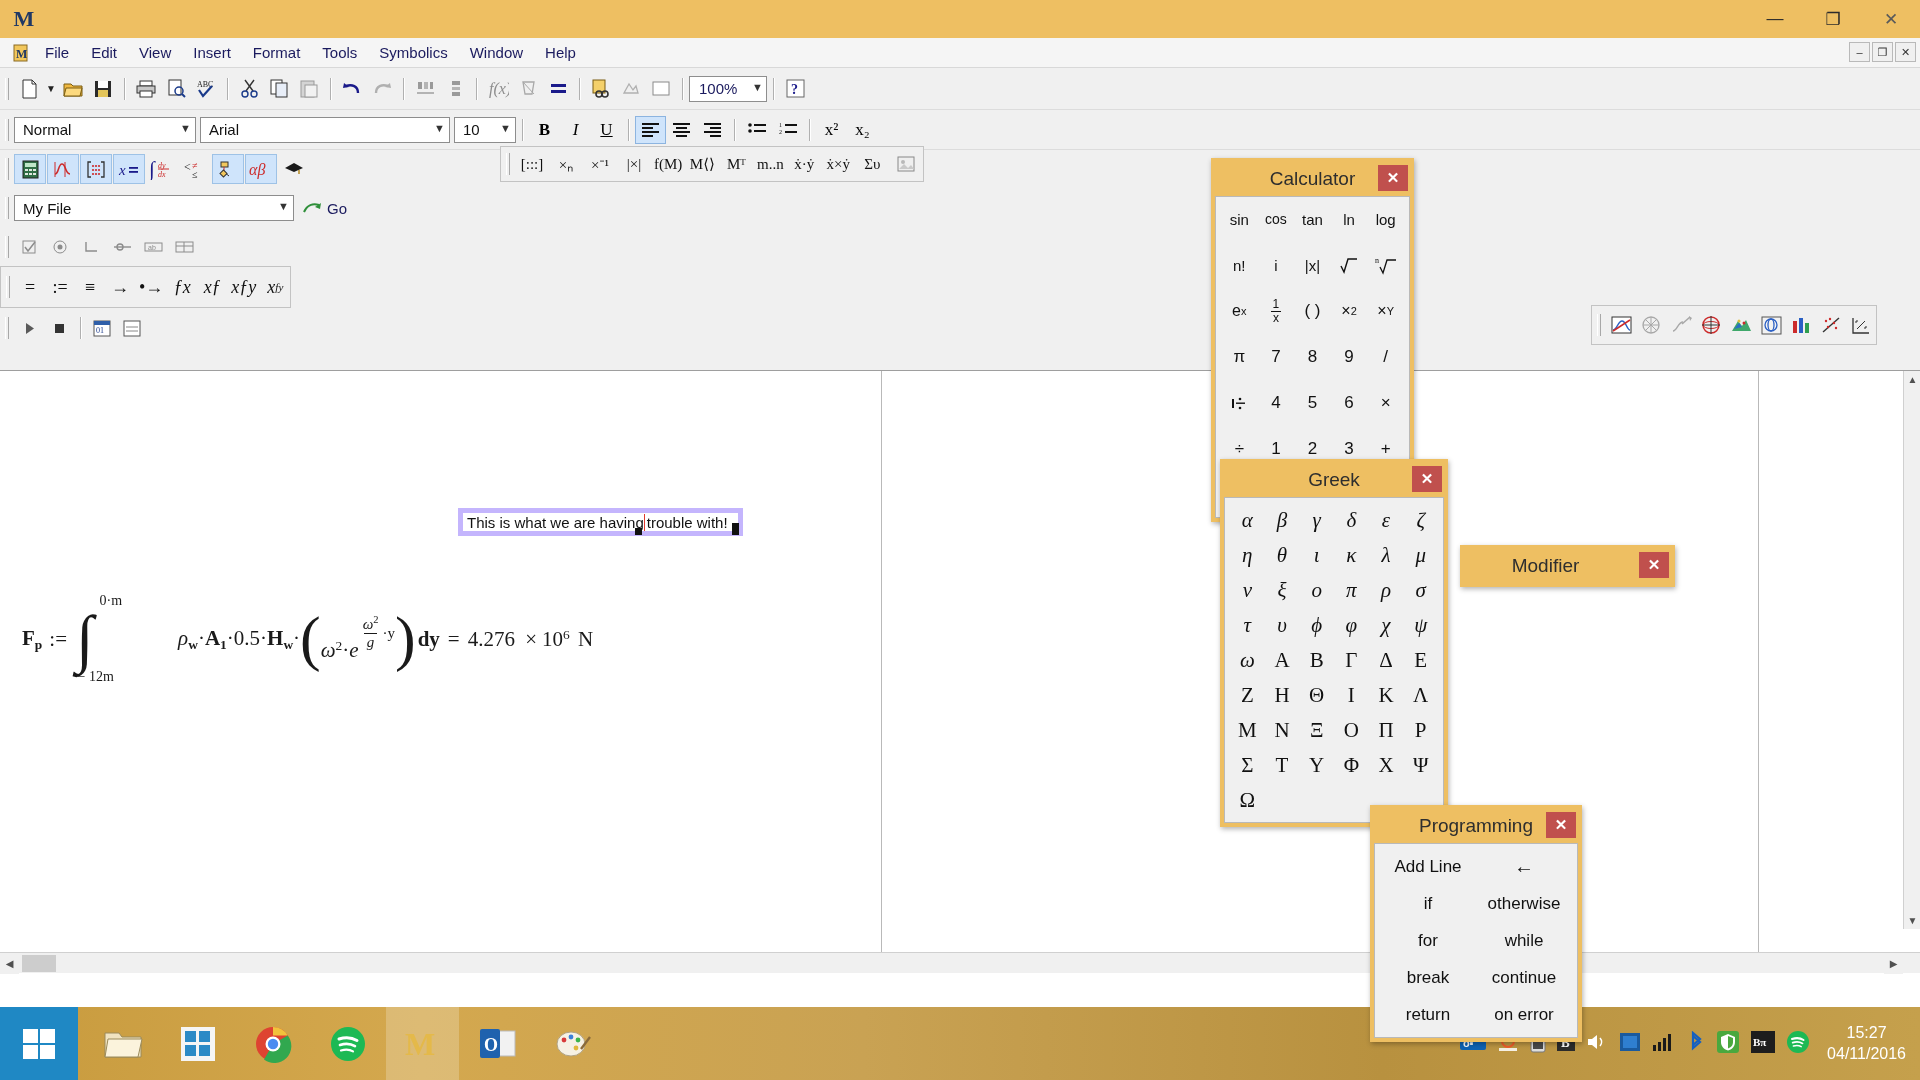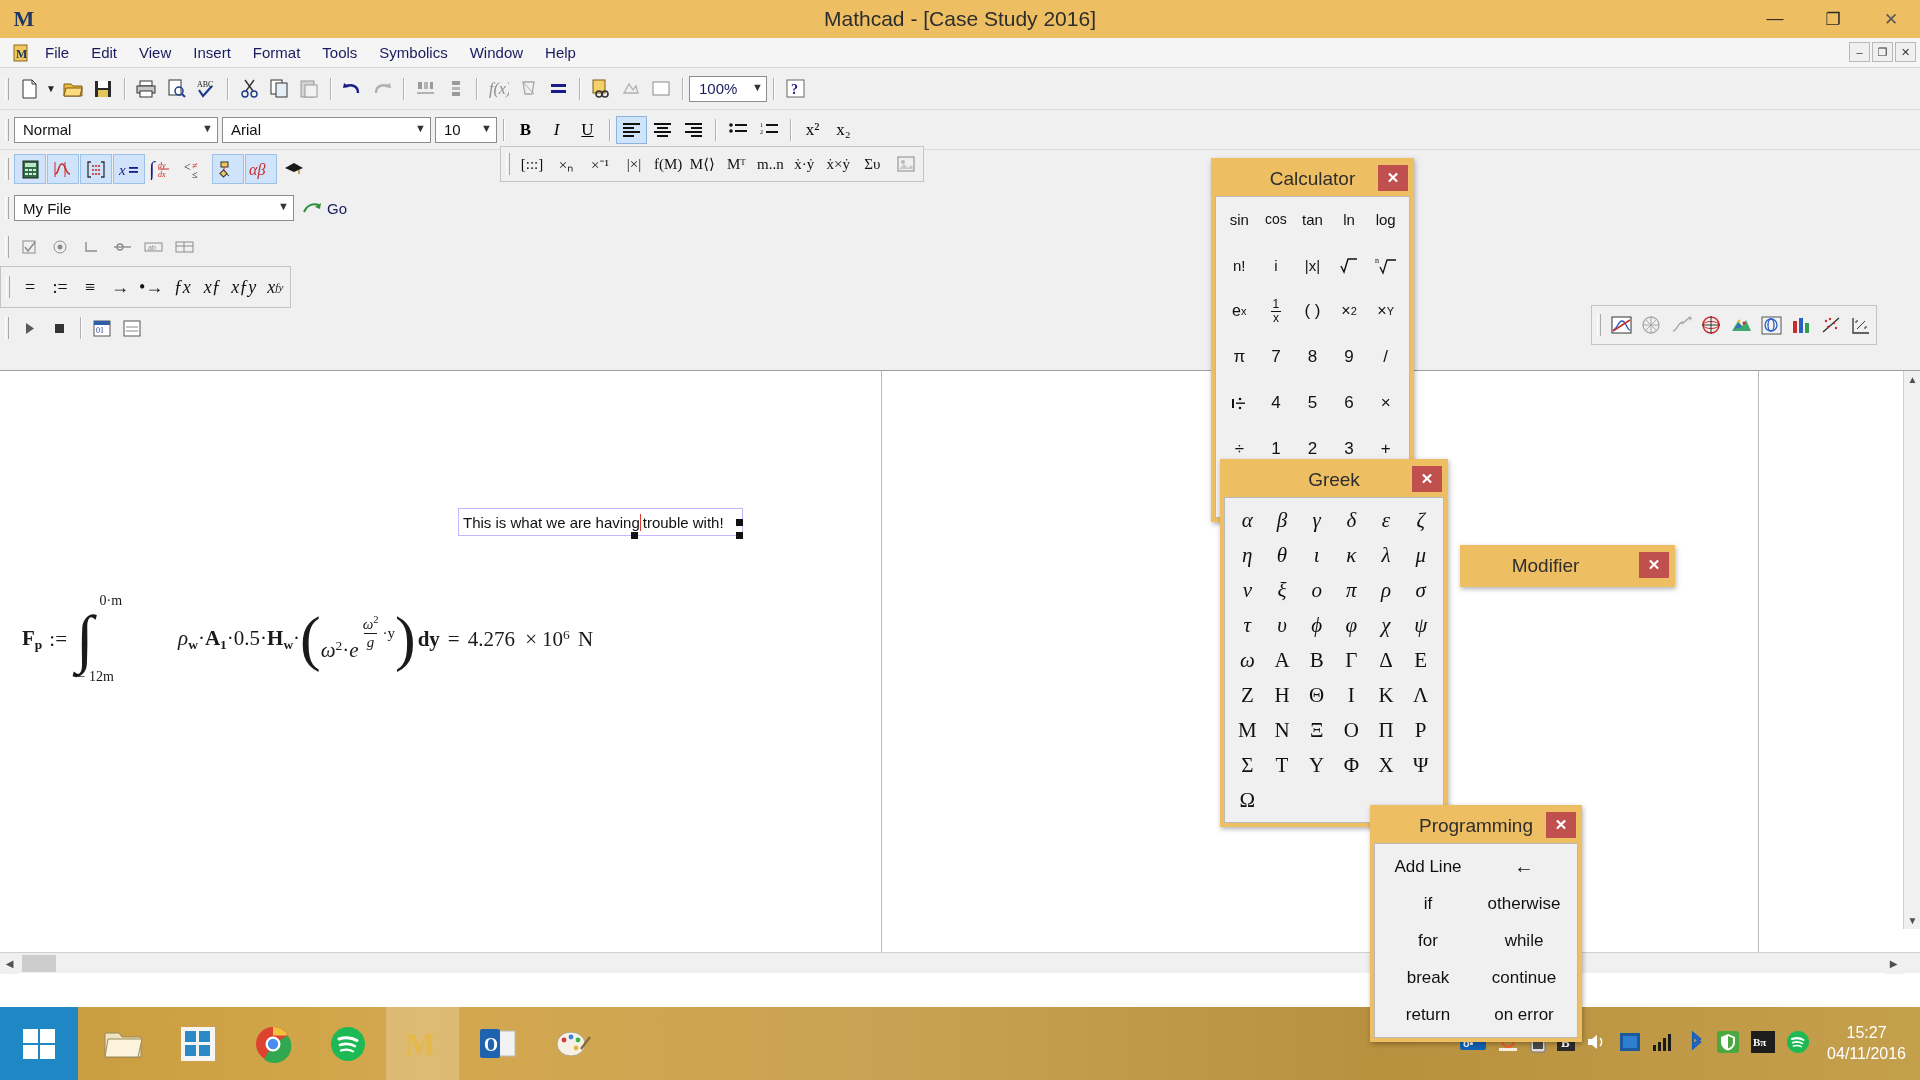--- a/index.html
+++ b/index.html
@@ -163,21 +163,21 @@
   .lim-top { margin-left:10px; }
   .lim-bot { margin-left:-12px; }
   .paren { font-size:62px; font-family:"Liberation Serif", serif; line-height:0.6; font-weight:200; }
   .frac { display:inline-flex; flex-direction:column; align-items:center;
           font-size:15px; vertical-align:middle; margin:0 1px; }
   .frac .num { padding:0 3px; }
   .frac .den { padding:0 3px; border-top:1px solid #1a1a1a; }
 
   .textbox {
     position:absolute; left:458px; top:137px; width:285px; height:28px;
-    border:1px solid #c4b5fd; background:#fff;
+    border:5px solid #c4b5fd; background:#fff;
     display:flex; align-items:center; padding:0 4px;
     font-family:"Liberation Sans", sans-serif; font-size:15px; color:#111;
   }
   .caret { width:1px; height:17px; background:#e03a2f; display:inline-block; }
   .handle { position:absolute; width:7px; height:7px; background:#111; }
 
   
   .vscroll {
     position:absolute; right:0; top:370px; width:17px; height:582px;
     background:#f0f0f0; border-left:1px solid #d0d0d0;
@@ -265,21 +265,20 @@
   #pal-programming .pal-body { grid-template-columns:repeat(2,1fr); row-gap:2px; }
   #pal-programming .pkey { height:35px; font-size:17px; }
 </style>
 </head>
 <body>
 
 <div id="app">
 
   <div class="titlebar">
     <div class="tb-logo">M</div>
-    <div class="tb-title">Mathcad - [Case Study 2016]</div>
     <div class="tb-buttons">
       <div class="tb-btn">—</div>
       <div class="tb-btn">❐</div>
       <div class="tb-btn close">✕</div>
     </div>
   </div>
 
   <div class="menubar">
     <div class="menu-icon">
       <svg width="18" height="18" viewBox="0 0 18 18">
@@ -442,25 +441,25 @@
       <div class="tbtn">
         <svg width="21" height="21" viewBox="0 0 21 21">
             <rect x="2" y="2" width="17" height="17" fill="#fff" stroke="#666"></rect>
             <text x="6" y="16" font-size="14" font-family="Liberation Serif" font-weight="bold" fill="#1a1a8a">?</text>
           </svg>
       </div>
     </div>
 
     <div class="tbrow" id="fmt-toolbar">
       <div class="grip"></div>
-      <div class="combo" style="width:204px;">
+      <div class="combo" style="width:182px;">
         <span>Normal</span>
         <span class="arw">▼</span>
       </div>
-      <div class="combo" style="width:209px;margin-left:4px;">
+      <div class="combo" style="width:250px;margin-left:4px;">
         <span>Arial</span>
         <span class="arw">▼</span>
       </div>
       <div class="combo" style="width:62px;margin-left:4px;">
         <span>10</span>
         <span class="arw">▼</span>
       </div>
       <div class="sep"></div>
       <div class="fbtn" style="font-weight:bold;">B</div>
       <div class="fbtn" style="font-style:italic;">I</div>

